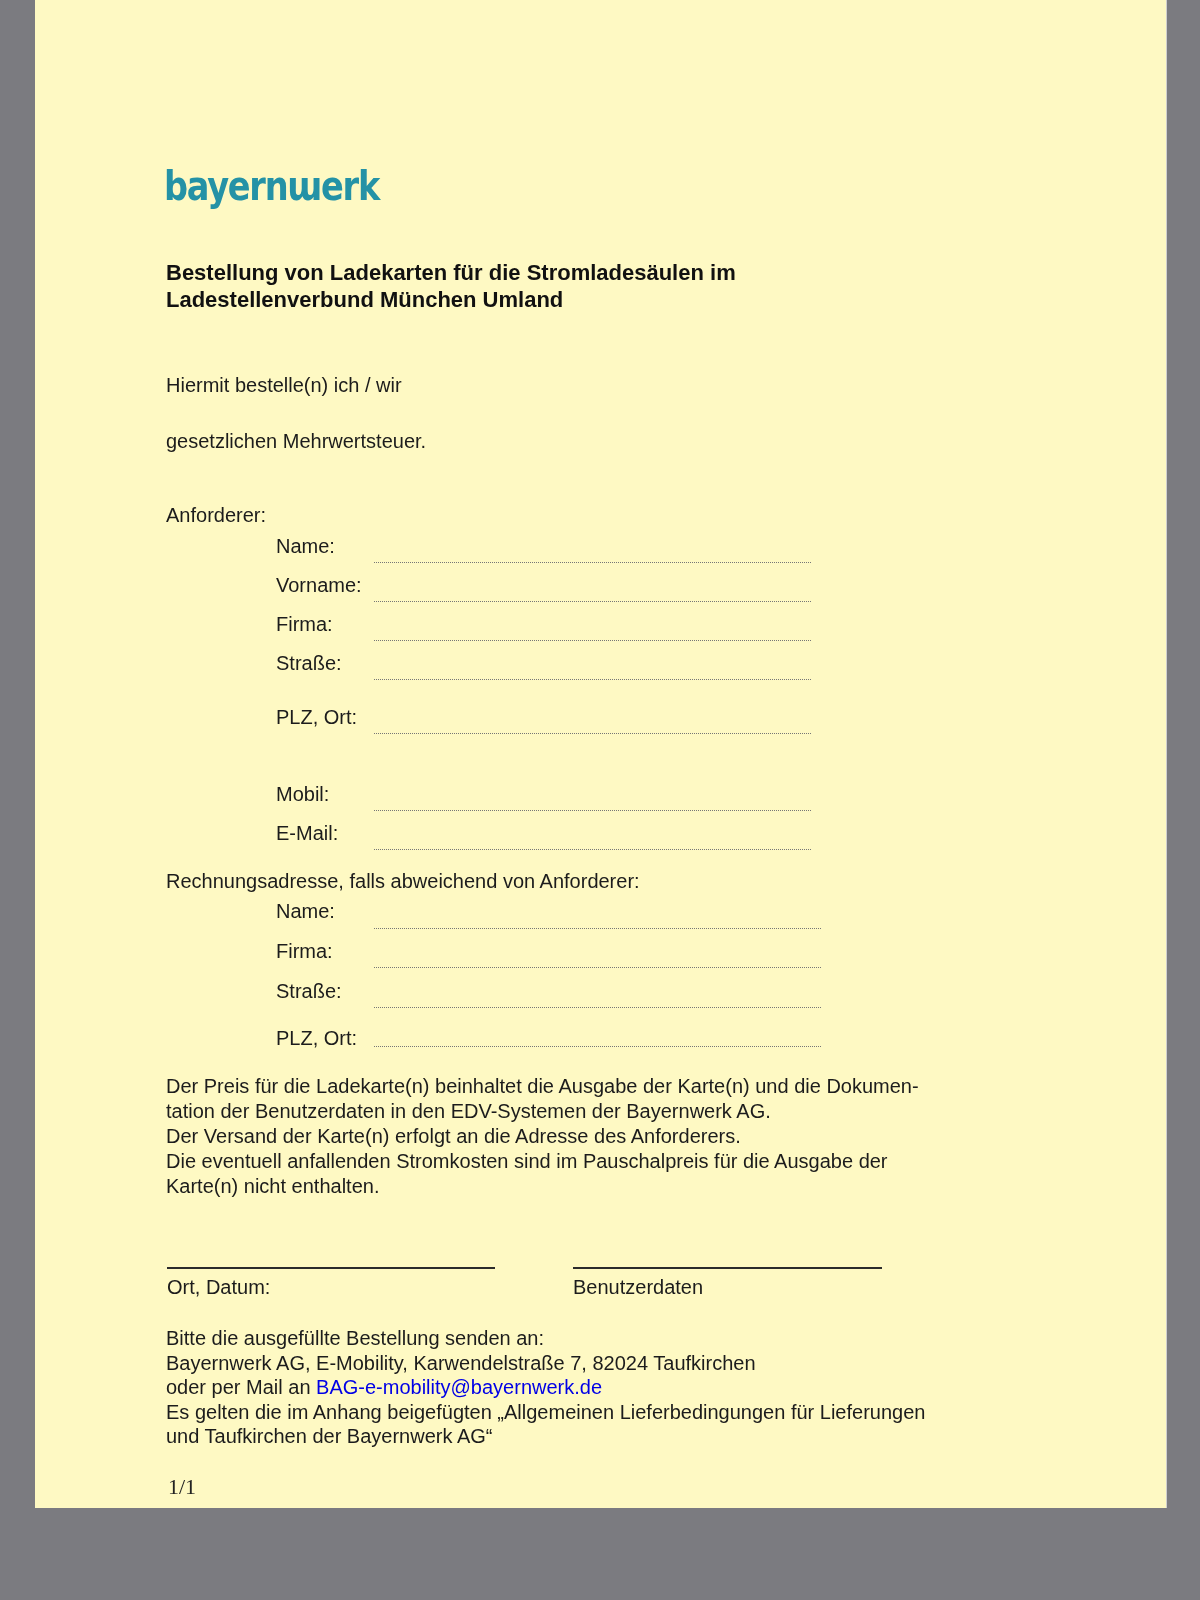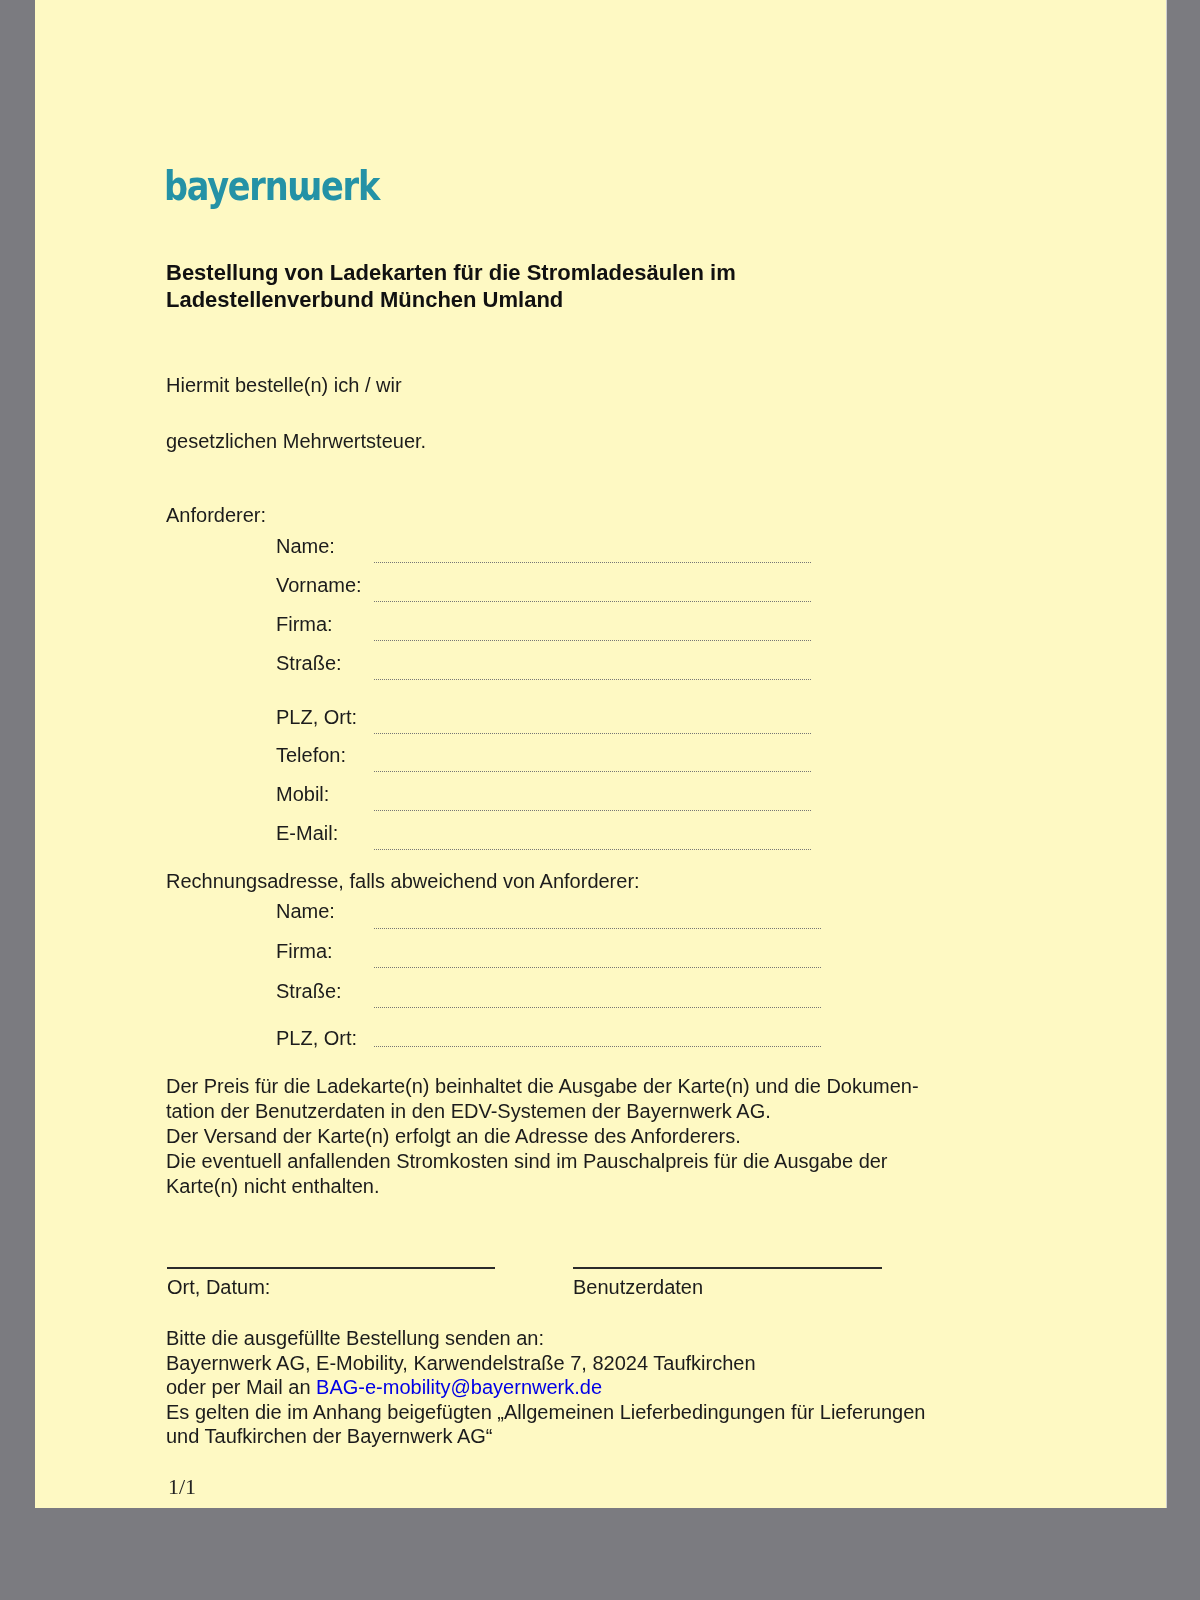--- a/index.html
+++ b/index.html
@@ -102,24 +102,20 @@
     <div class="fline"></div>
   </div>
   <div class="field-row" style="top:652px">
     <span class="flabel">Straße:</span>
     <div class="fline"></div>
   </div>
   <div class="field-row" style="top:706px">
     <span class="flabel">PLZ, Ort:</span>
     <div class="fline"></div>
   </div>
-  <div class="field-row" style="top:744px">
-    <span class="flabel">Telefon:</span>
-    <div class="fline"></div>
-  </div>
   <div class="field-row" style="top:783px">
     <span class="flabel">Mobil:</span>
     <div class="fline"></div>
   </div>
   <div class="field-row" style="top:822px">
     <span class="flabel">E-Mail:</span>
     <div class="fline"></div>
   </div>
 
   <div class="abs bodytext secheading" style="top:870px">Rechnungsadresse, falls abweichend von Anforderer:</div>

